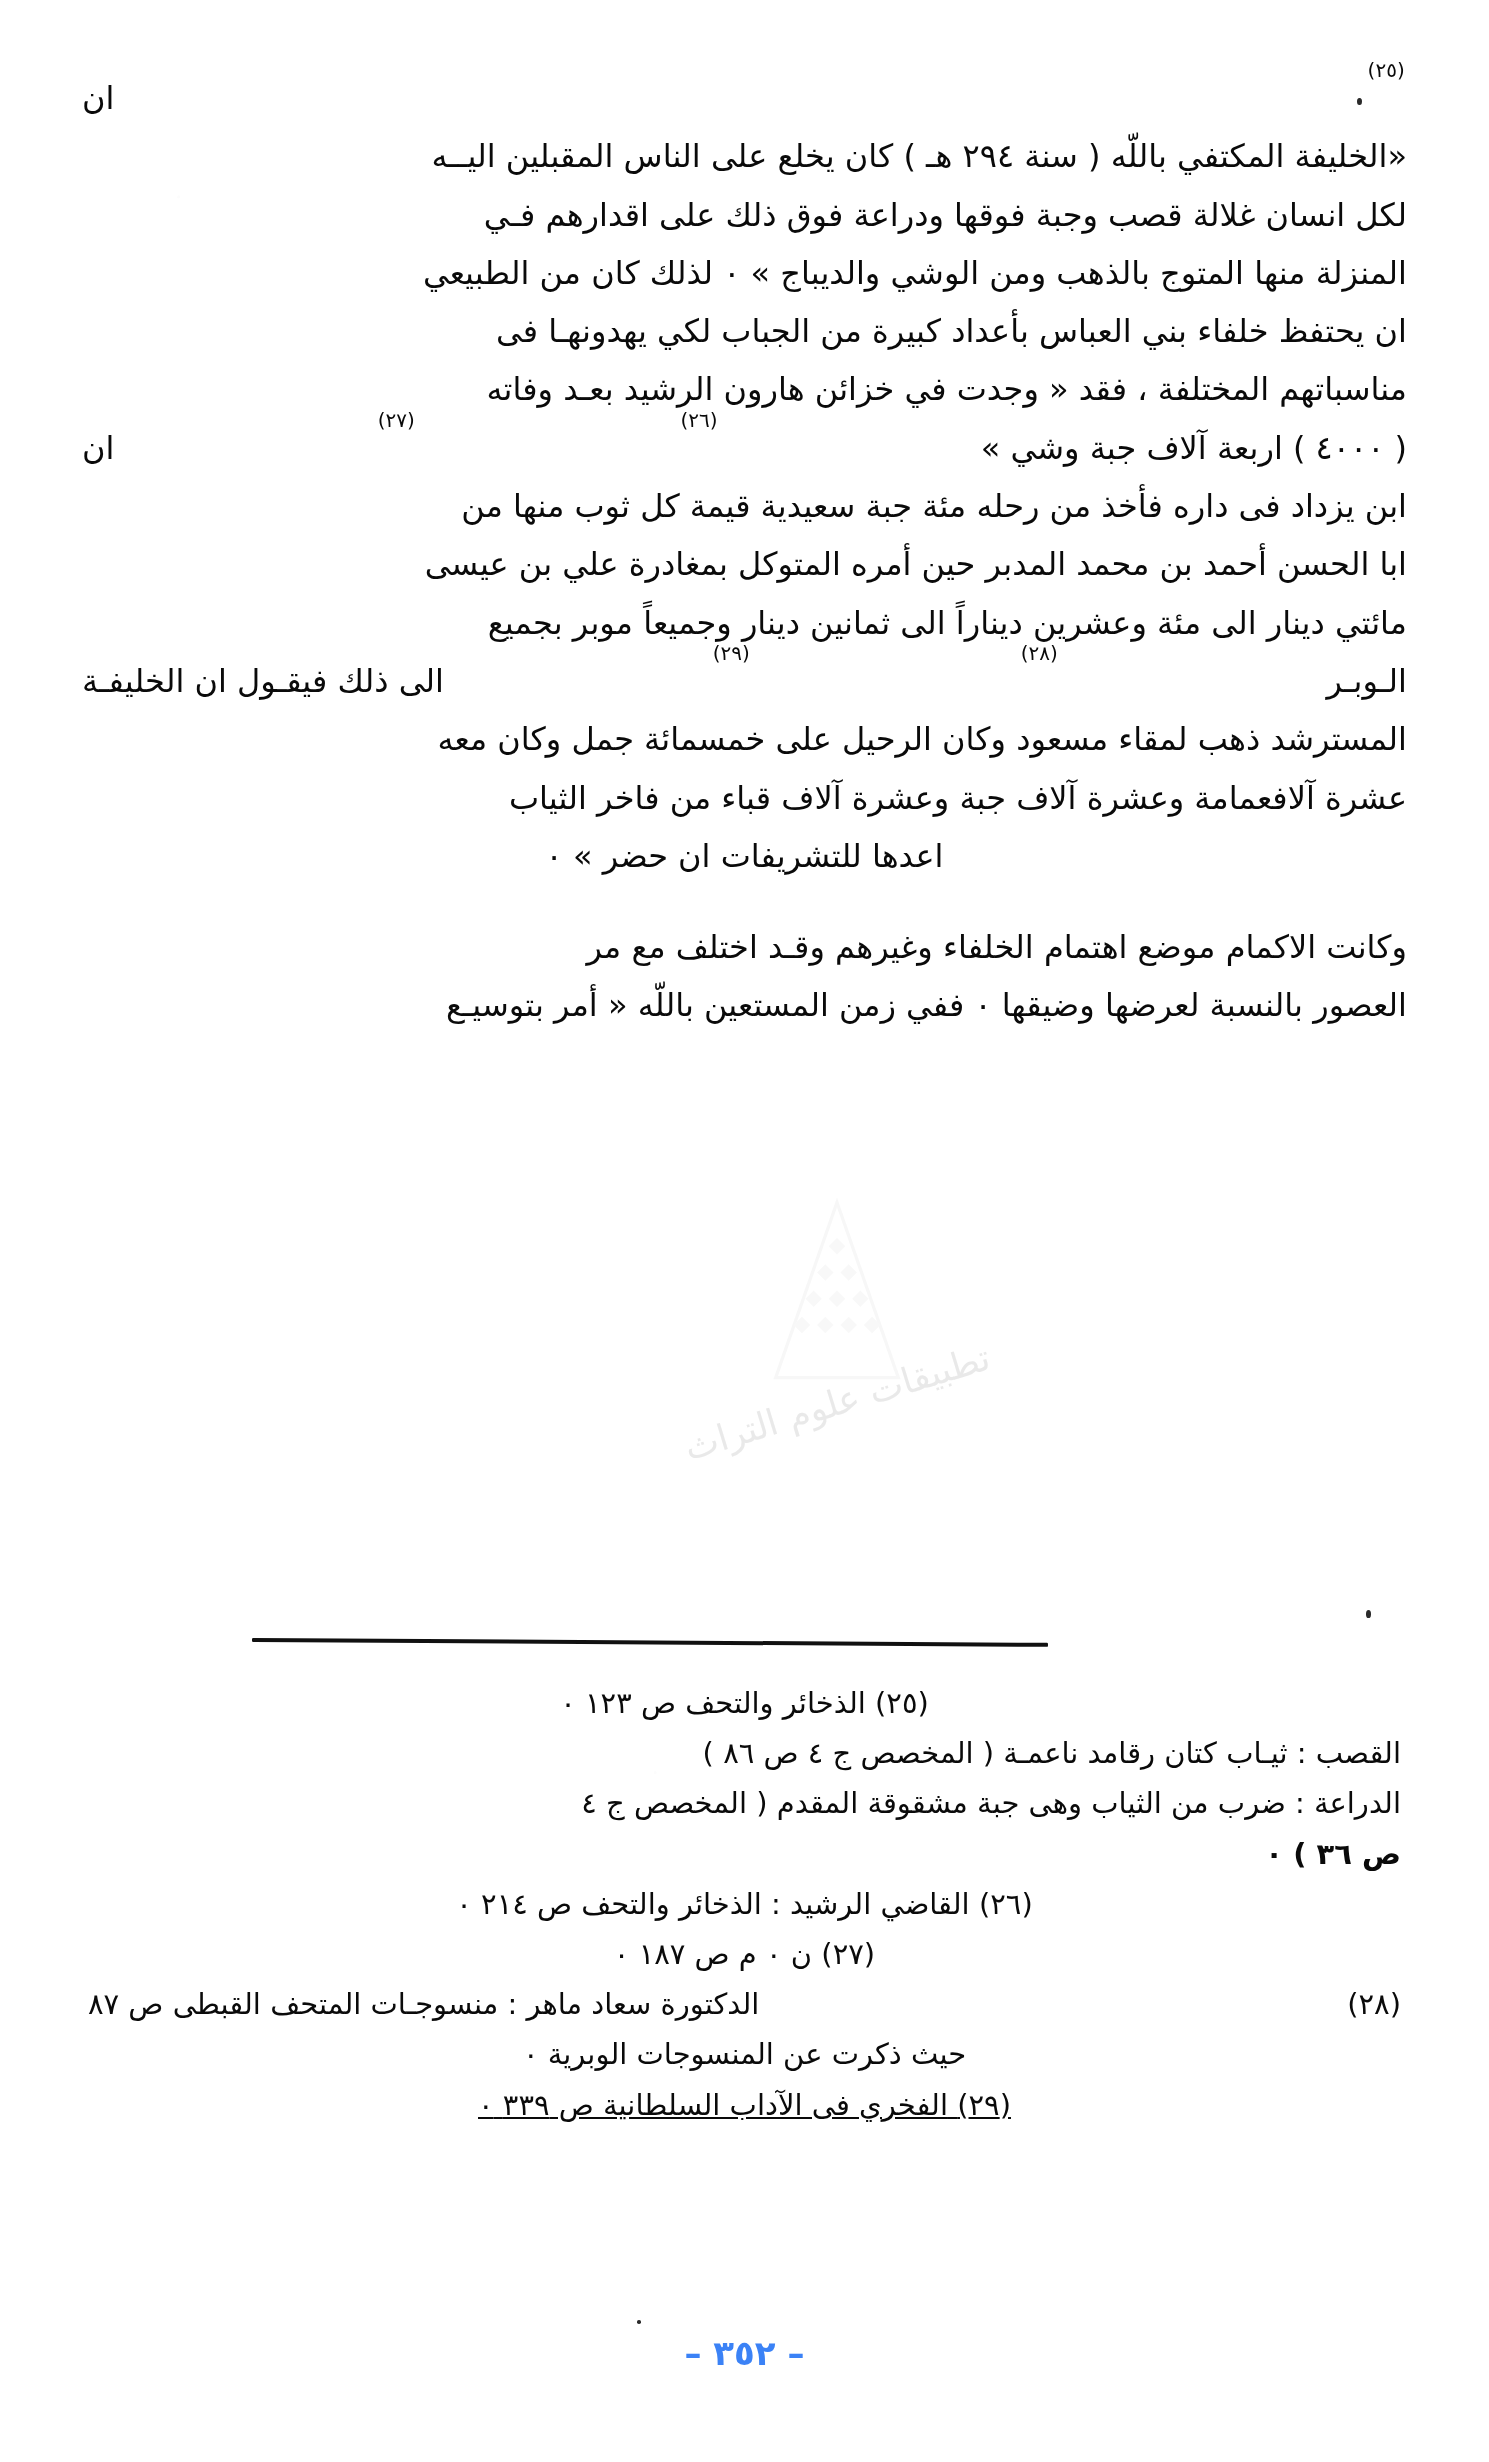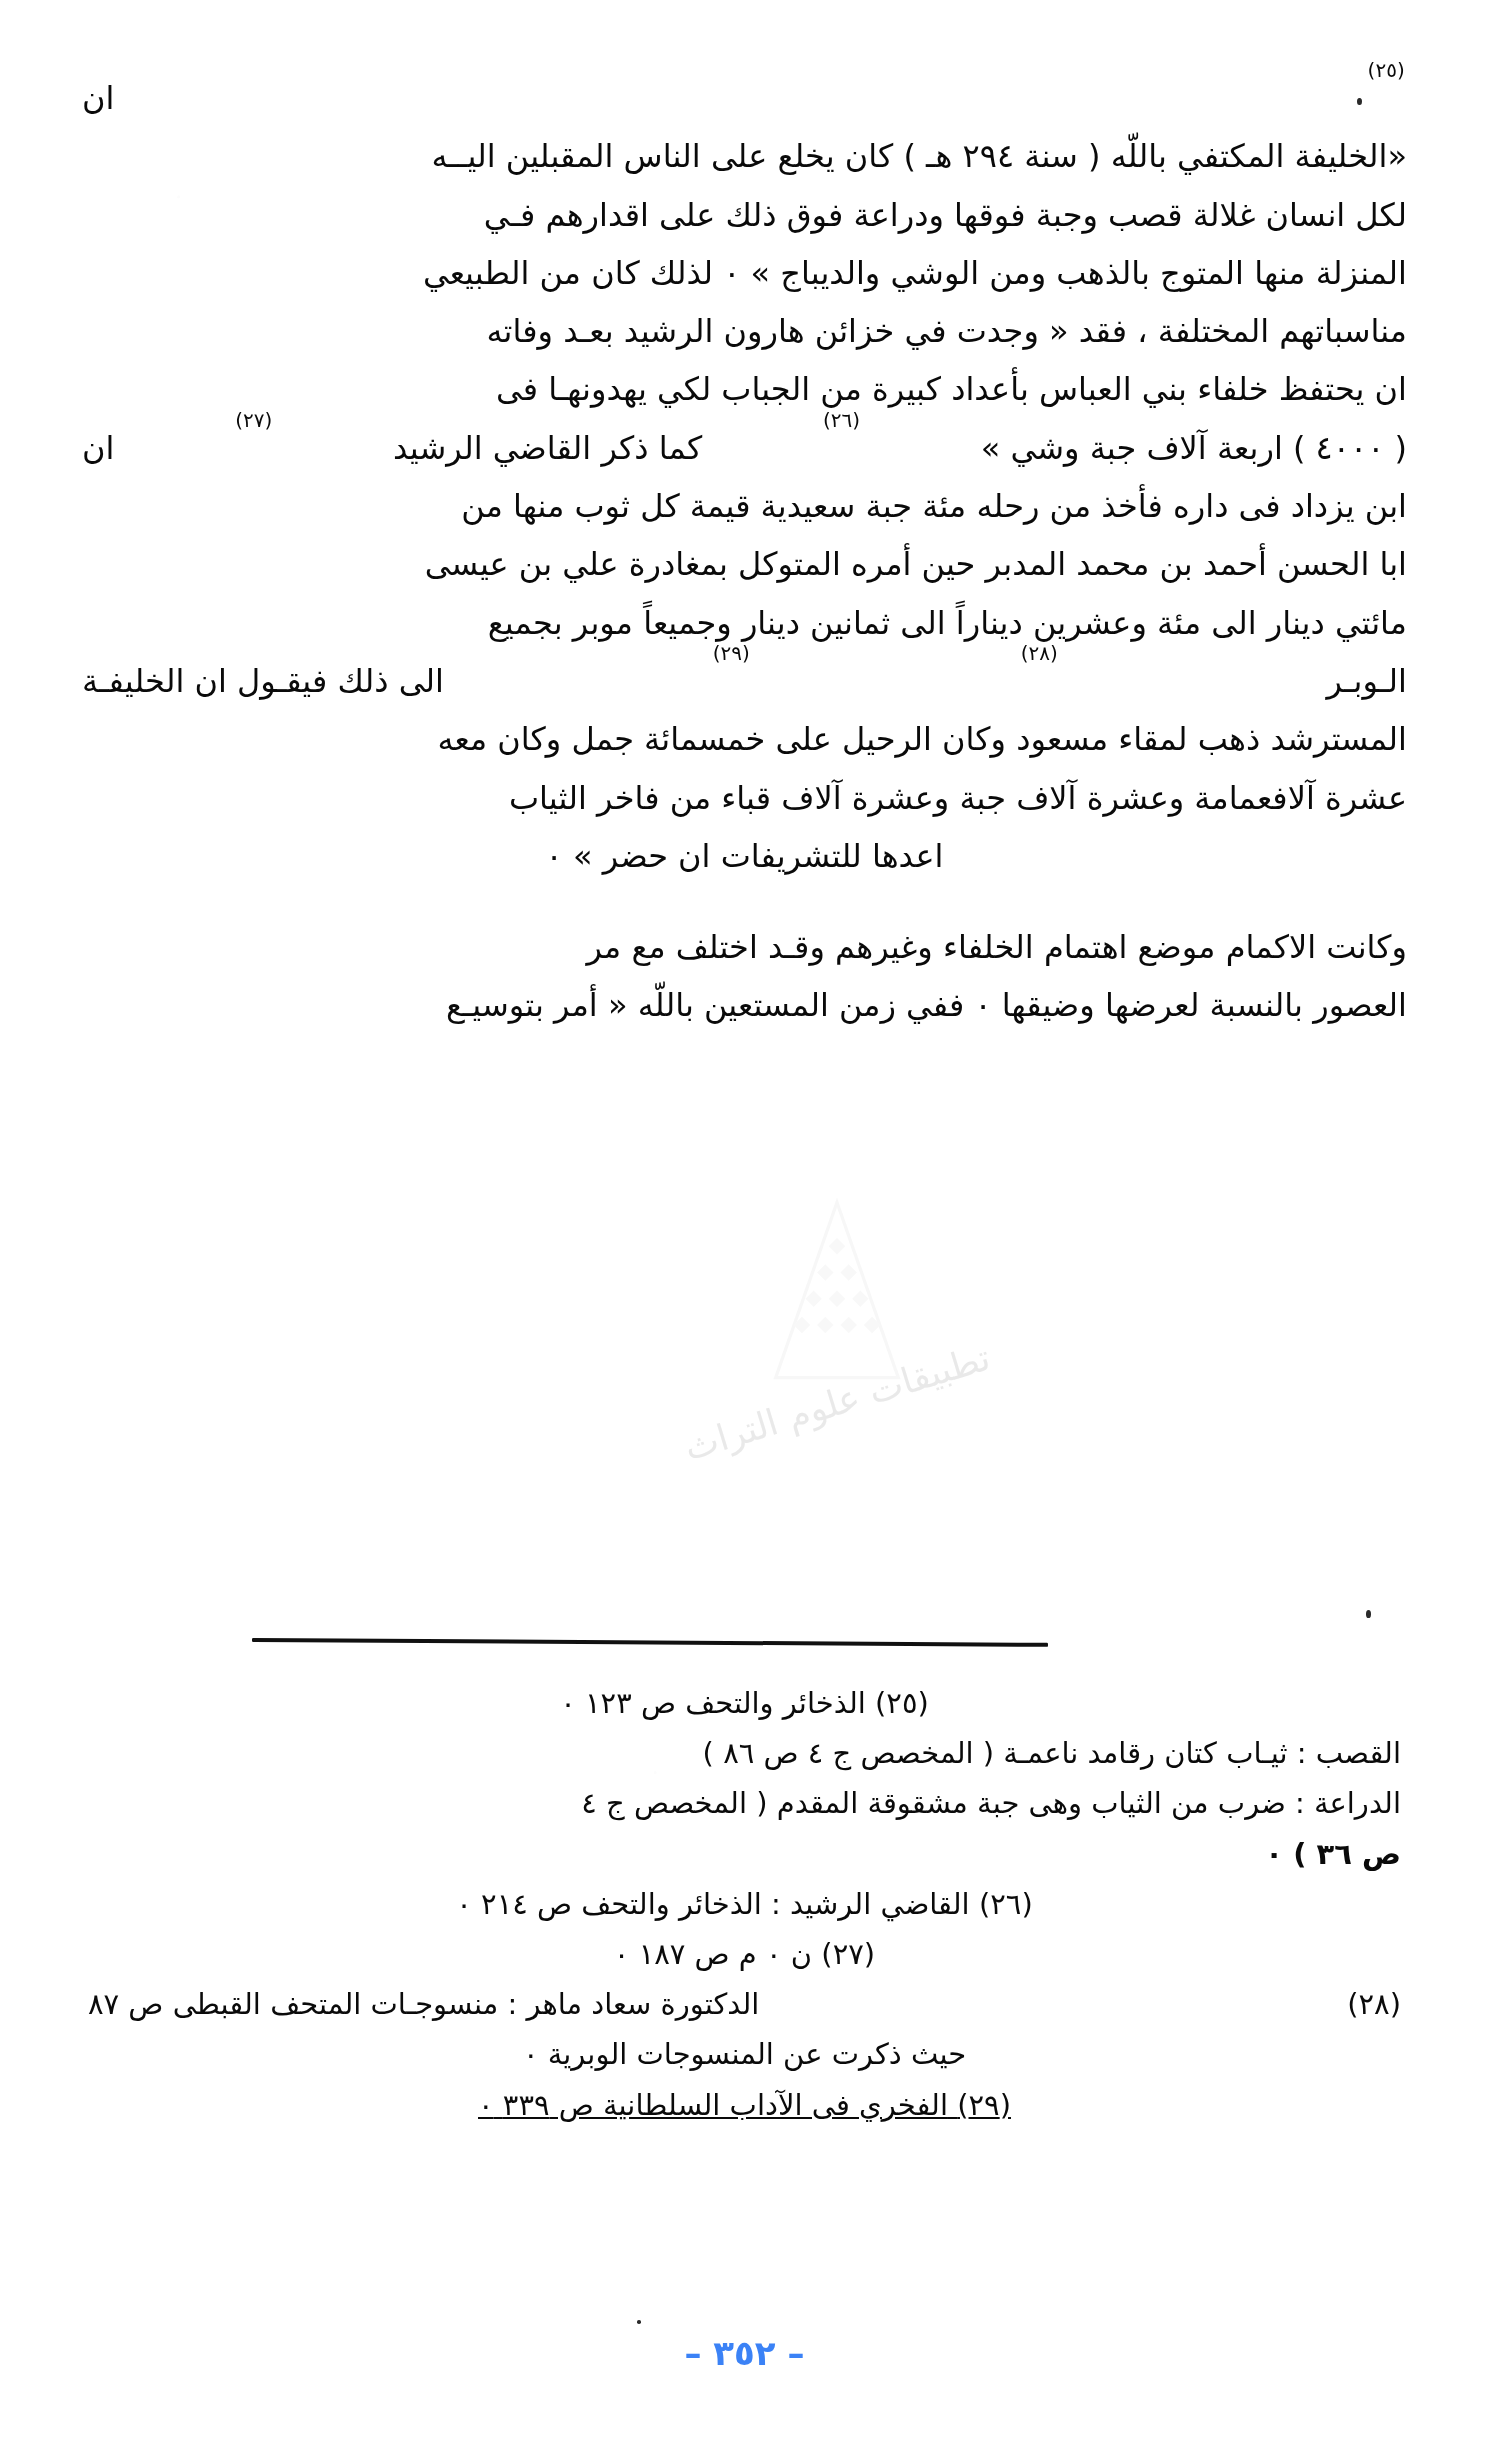--- a/index.html
+++ b/index.html
@@ -214,31 +214,30 @@
 
     <div class="ar-line">
       <span>لكل انسان غلالة قصب وجبة فوقها ودراعة فوق ذلك على اقدارهم فـي</span>
     </div>
 
     <div class="ar-line">
       <span>المنزلة منها المتوج بالذهب ومن الوشي والديباج » ٠ لذلك كان من الطبيعي</span>
     </div>
 
     <div class="ar-line">
+      <span>ان يحتفظ خلفاء بني العباس بأعداد كبيرة من الجباب لكي يهدونهـا فى</span>
+    </div>
+
+    <div class="ar-line">
       <span>مناسباتهم المختلفة ، فقد « وجدت في خزائن هارون الرشيد بعـد وفاته</span>
-    </div>
-
-    <div class="ar-line">
-      <span>ان يحتفظ خلفاء بني العباس بأعداد كبيرة من الجباب لكي يهدونهـا فى</span>
     </div>
 
     <div class="ar-line">
       <span>( ٤٠٠٠ ) اربعة آلاف جبة وشي »</span>
         <sup class="fnref">(٢٦)</sup>
-      <span>كما ذكر القاضي الرشيد</span>
         <sup class="fnref">(٢٧)</sup>
       <span>ان</span>
     </div>
 
     <div class="ar-line">
       <span>ابن يزداد فى داره فأخذ من رحله مئة جبة سعيدية قيمة كل ثوب منها من</span>
     </div>
 
     <div class="ar-line">
       <span>ابا الحسن أحمد بن محمد المدبر حين أمره المتوكل بمغادرة علي بن عيسى</span>

